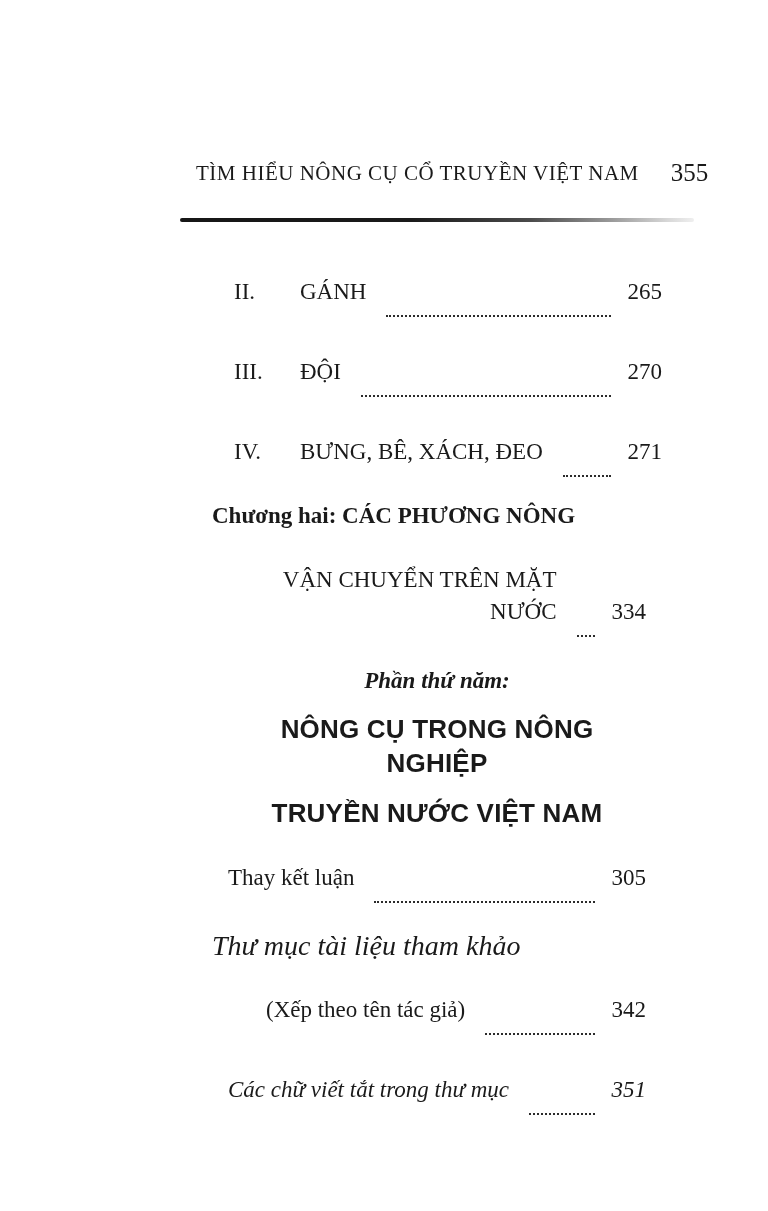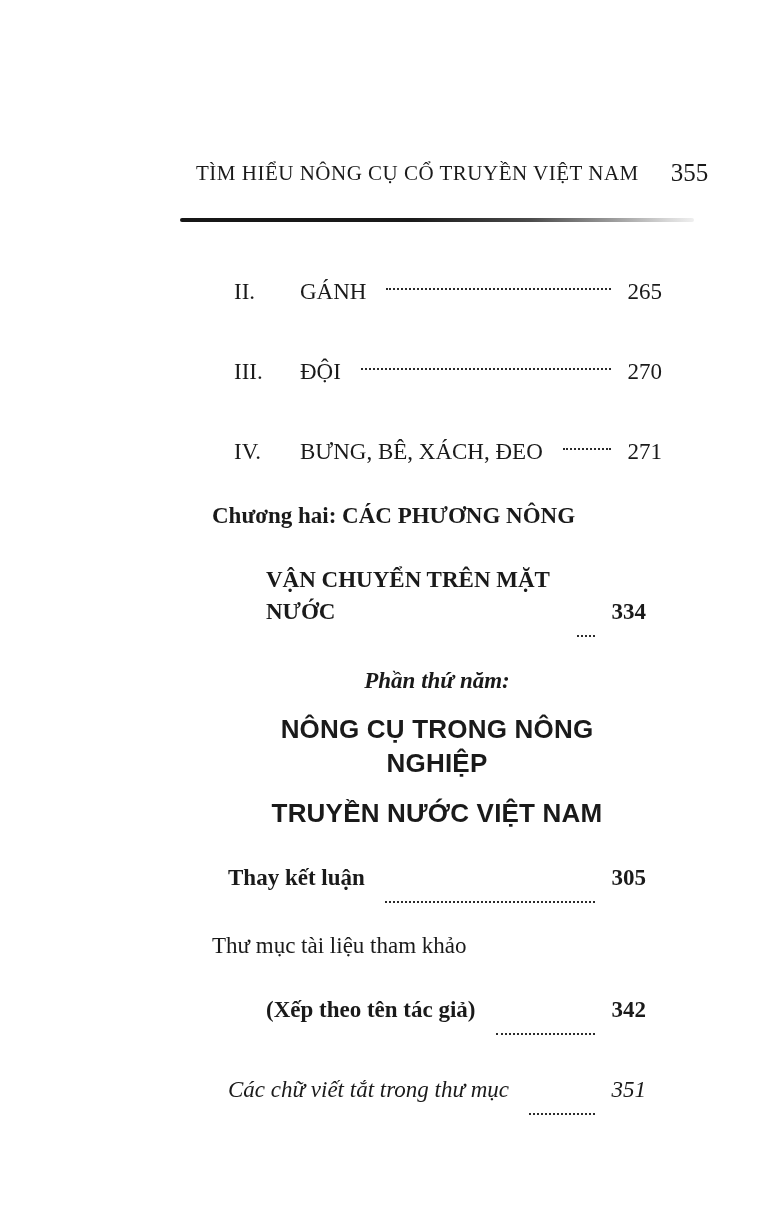--- a/index.html
+++ b/index.html
@@ -42,35 +42,35 @@
   }
 
   
   .toc { margin-top: 38px; }
   .toc-row {
     display: flex;
     align-items: flex-end;
     font-size: 23px;
     line-height: 32px;
   }
-  .indent-roman { padding-left: 22px; align-items: center; }
+  .indent-roman { padding-left: 22px; }
   .roman {
     display: inline-block;
     width: 34px;
     flex: 0 0 34px;
     white-space: nowrap;
   }
   .leader {
     flex: 1 1 auto;
     min-width: 18px;
     border-bottom: 2.6px dotted #2b2b2b;
     margin: 0 1px 7px 4px;
   }
   .pagenum { white-space: nowrap; }
-  .bold { font-weight: bold; }
+  .bold { font-weight: normal; text-align: right; }
   .italic { font-style: italic; justify-content: space-between; }
 
   .chapter-block { margin-top: 4px; }
   .chapter-line1 {
     font-size: 23px;
     line-height: 32px;
     font-weight: bold;
   }
   .chapter-line2-row { padding-left: 38px; }
 
@@ -87,22 +87,23 @@
     font-family: "Liberation Sans", sans-serif;
     font-weight: bold;
     font-size: 26px;
     line-height: 34px;
     letter-spacing: 0.2px;
   }
 
   .closing-block { margin-top: 16px; }
   .biblio-block { margin-top: 20px; }
   .biblio-line1 {
-    font-size: 23px;
+    font-size: 28px;
     line-height: 32px;
+    font-style: italic;
   }
   .abbrev-block { margin-top: 2px; }
 </style>
 </head>
 <body>
 
 <div class="page">
   <div class="content">
 
     <div class="header-row">

